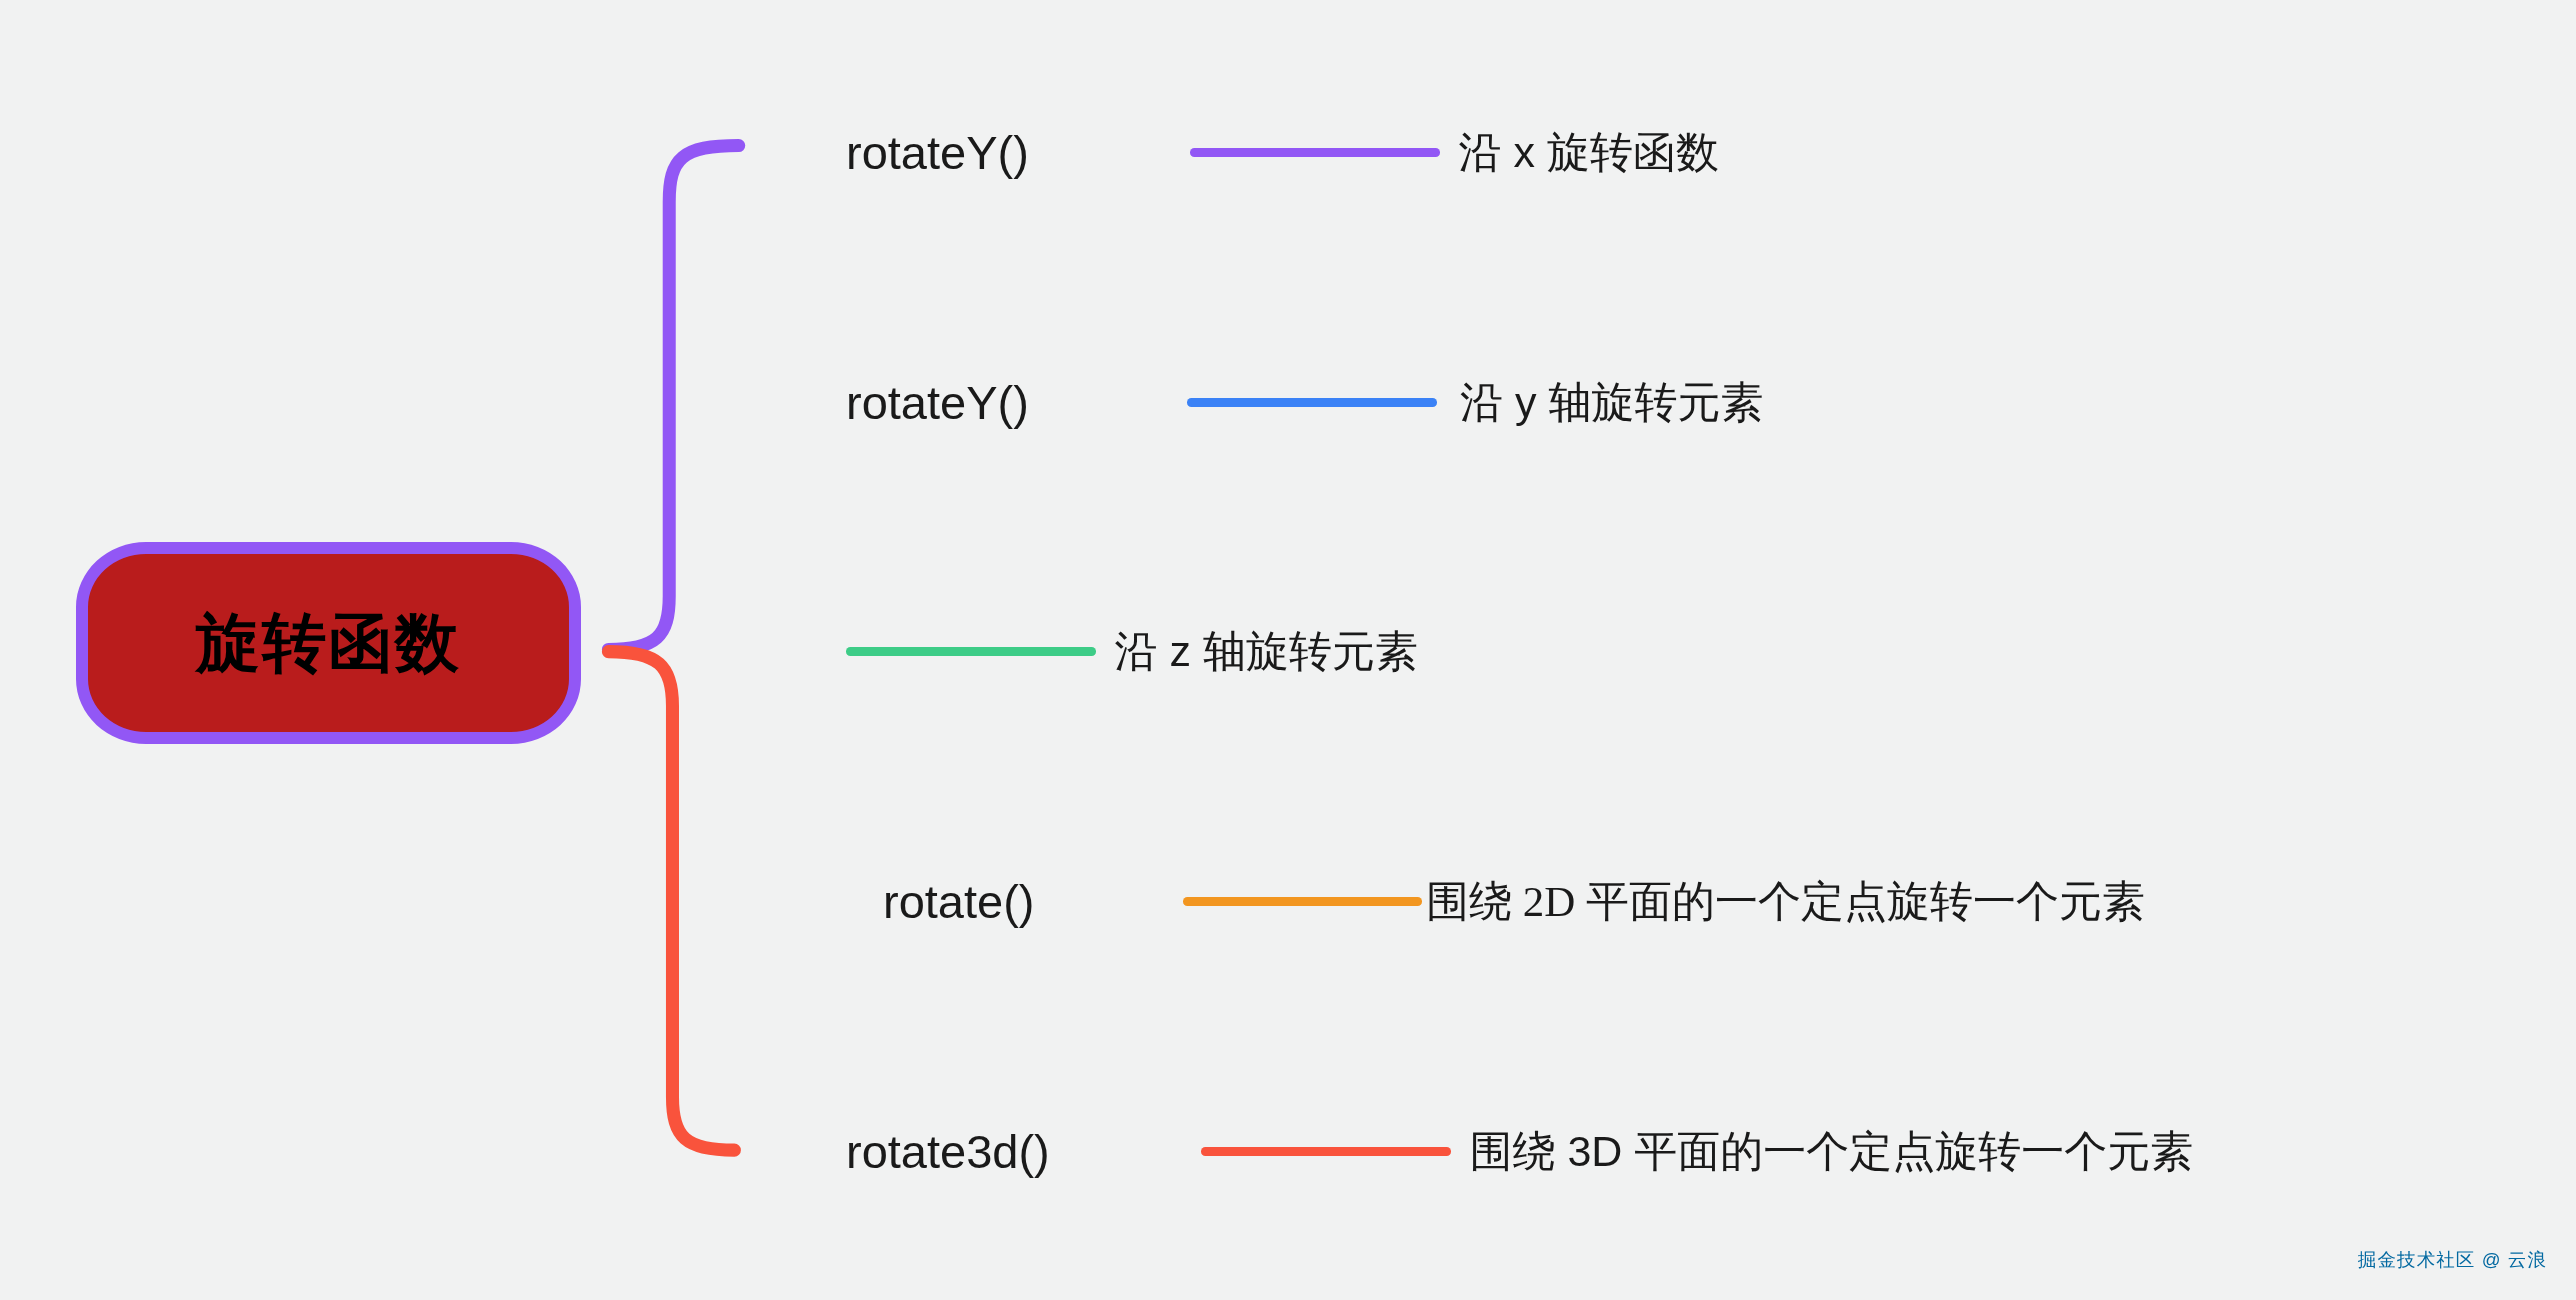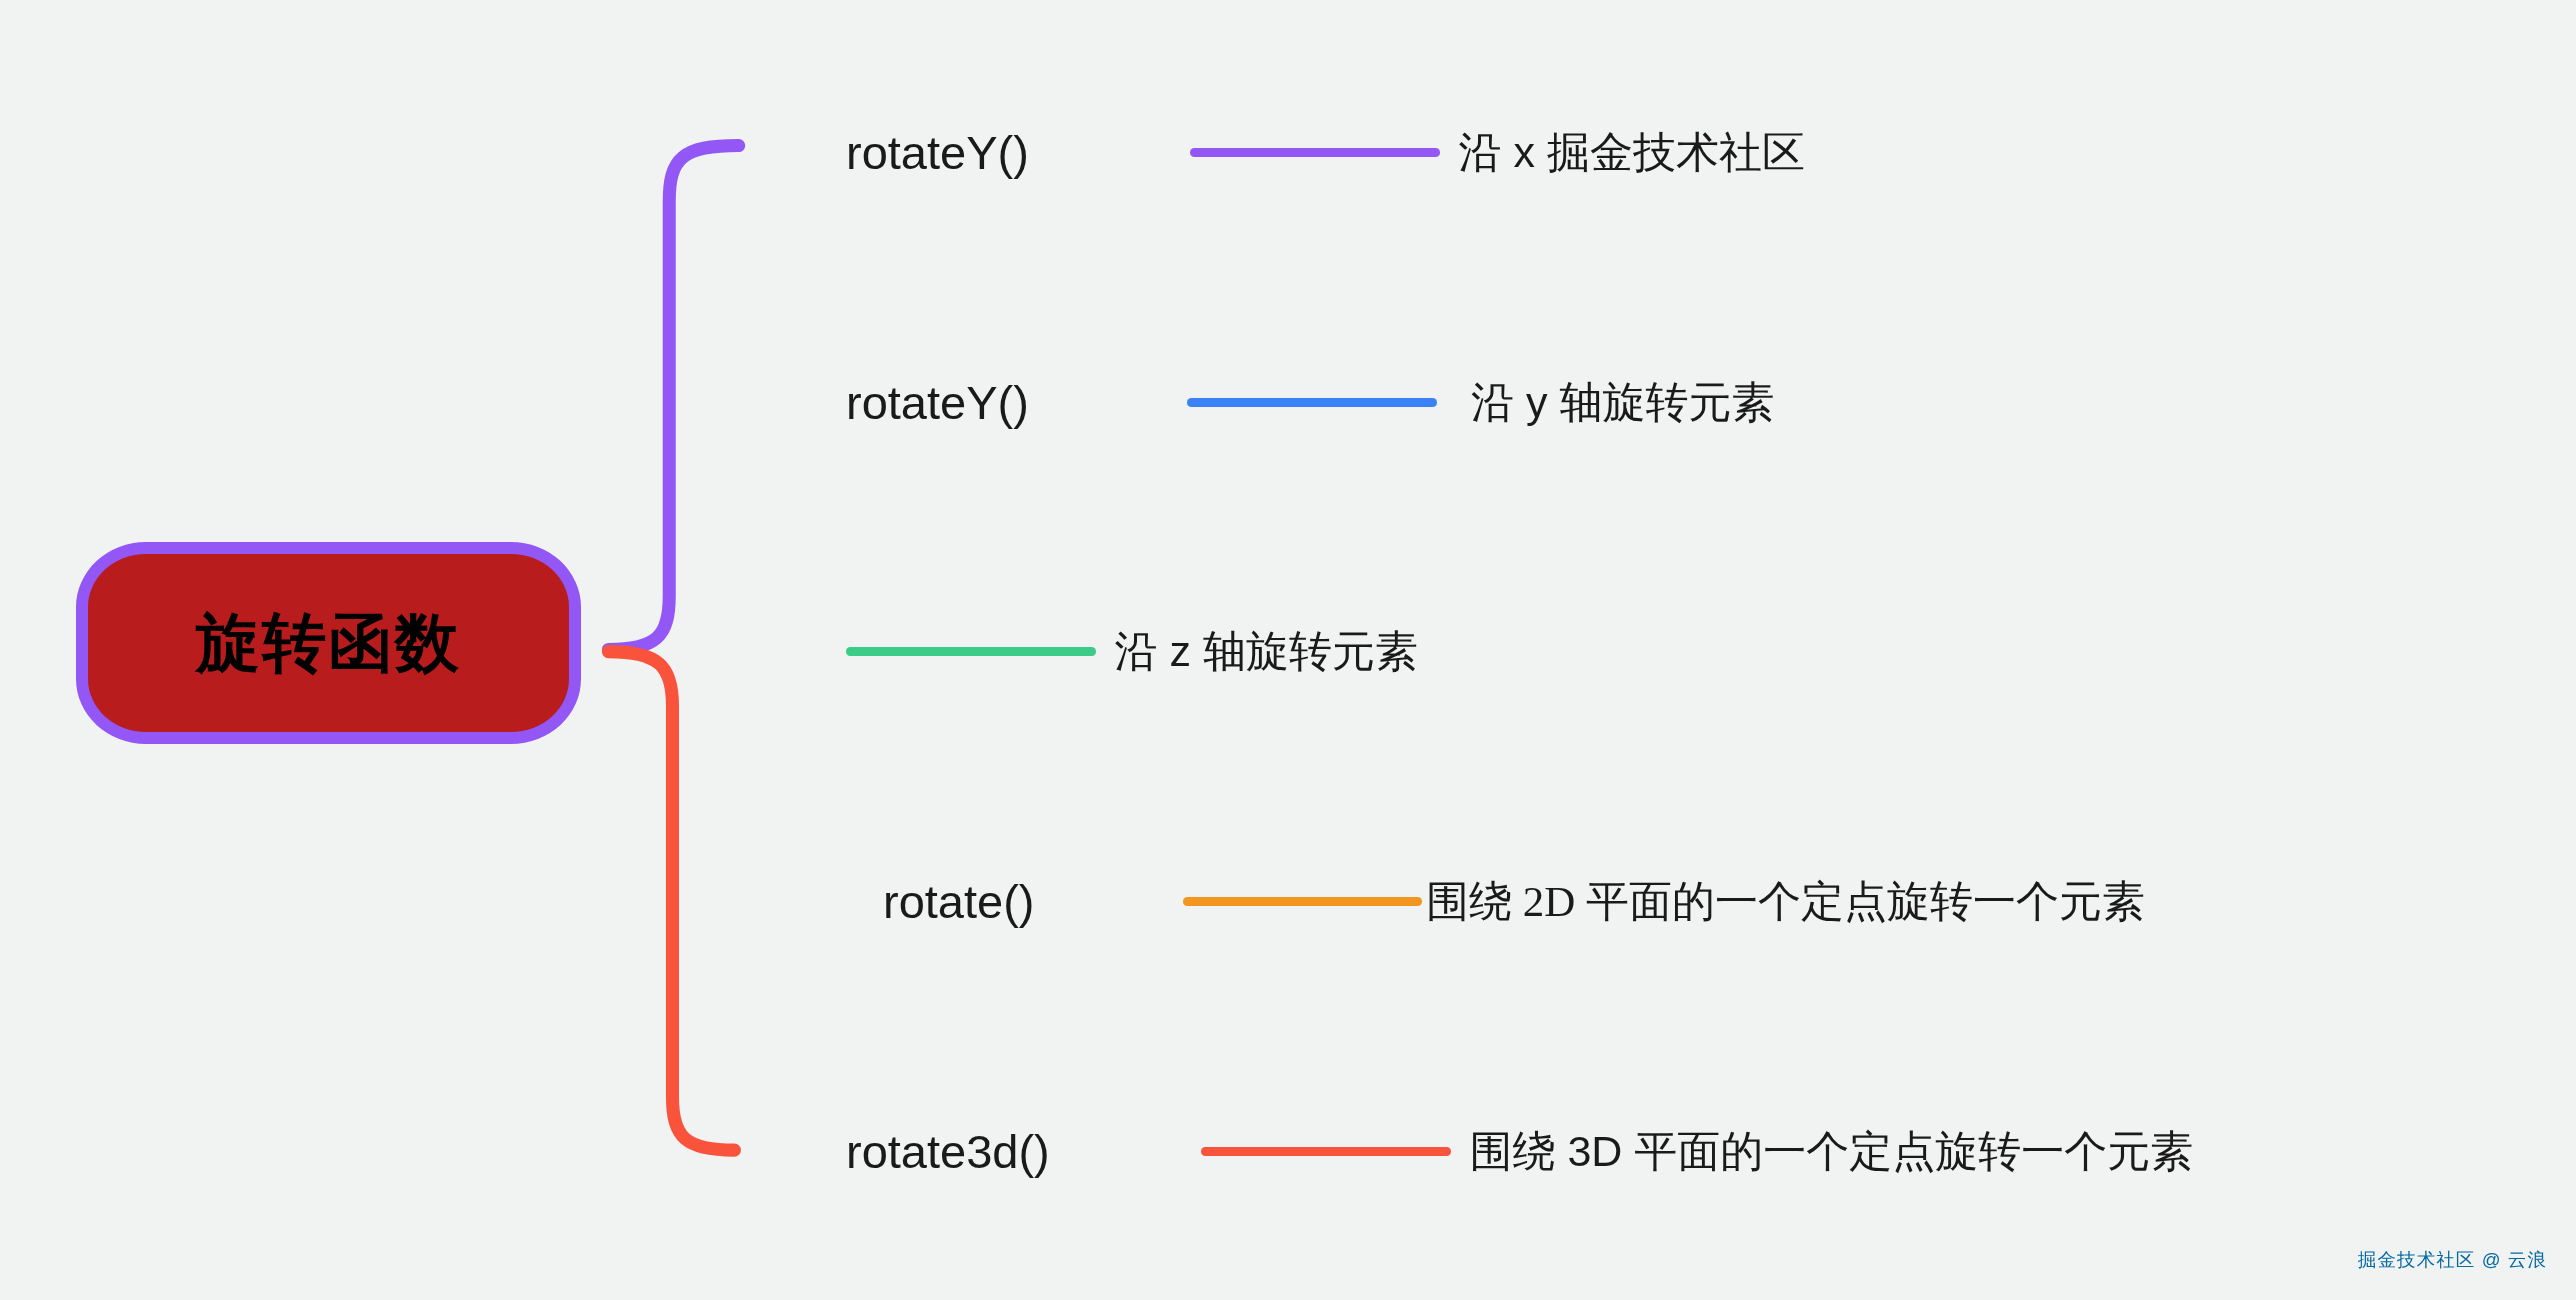--- a/index.html
+++ b/index.html
@@ -106,27 +106,27 @@
              C 1238 2094 1262 2118 1352 2118" stroke="#f9533c" stroke-width="24" stroke-linecap="round"></path>
   </svg>
 
   <div class="root-node" style="border-color: rgb(146, 87, 245); background: #b91c1c;">
     <span class="root-label" style="color: rgb(0, 0, 0);">旋转函数</span>
   </div>
 
   <div class="branch" id="branch-0" style="top:117px;">
     <span class="branch-name" style="width: 344px;">rotateY()</span>
     <span class="branch-rule" style="width: 250px; background: rgb(146, 87, 245);"></span>
-    <span class="branch-desc" style="margin-left: 18.5px;">沿 x 掘金技术社区</span>
+    <span class="branch-desc" style="margin-left: 18.5px;">沿 x 旋转函数</span>
   </div>
 
   <div class="branch" id="branch-1" style="top:367px;">
     <span class="branch-name" style="width: 341px;">rotateY()</span>
     <span class="branch-rule" style="width: 250px; background: rgb(59, 130, 246);"></span>
-    <span class="branch-desc" style="margin-left: 34px; text-align: center;">沿 y 轴旋转元素</span>
+    <span class="branch-desc" style="margin-left: 23px; text-align: center;">沿 y 轴旋转元素</span>
   </div>
 
   <div class="branch" id="branch-2" style="top:616px;">
     <span class="branch-rule" style="width: 250px; background: rgb(61, 204, 135);"></span>
     <span class="branch-desc" style="margin-left: 18.5px;">沿 z 轴旋转元素</span>
   </div>
 
   <div class="branch" id="branch-3" style="top:866px;">
     <span class="branch-name" style="width: 300px; margin-left: 37px;">rotate()</span>
     <span class="branch-rule" style="width: 239px; background: rgb(242, 150, 32);"></span>

